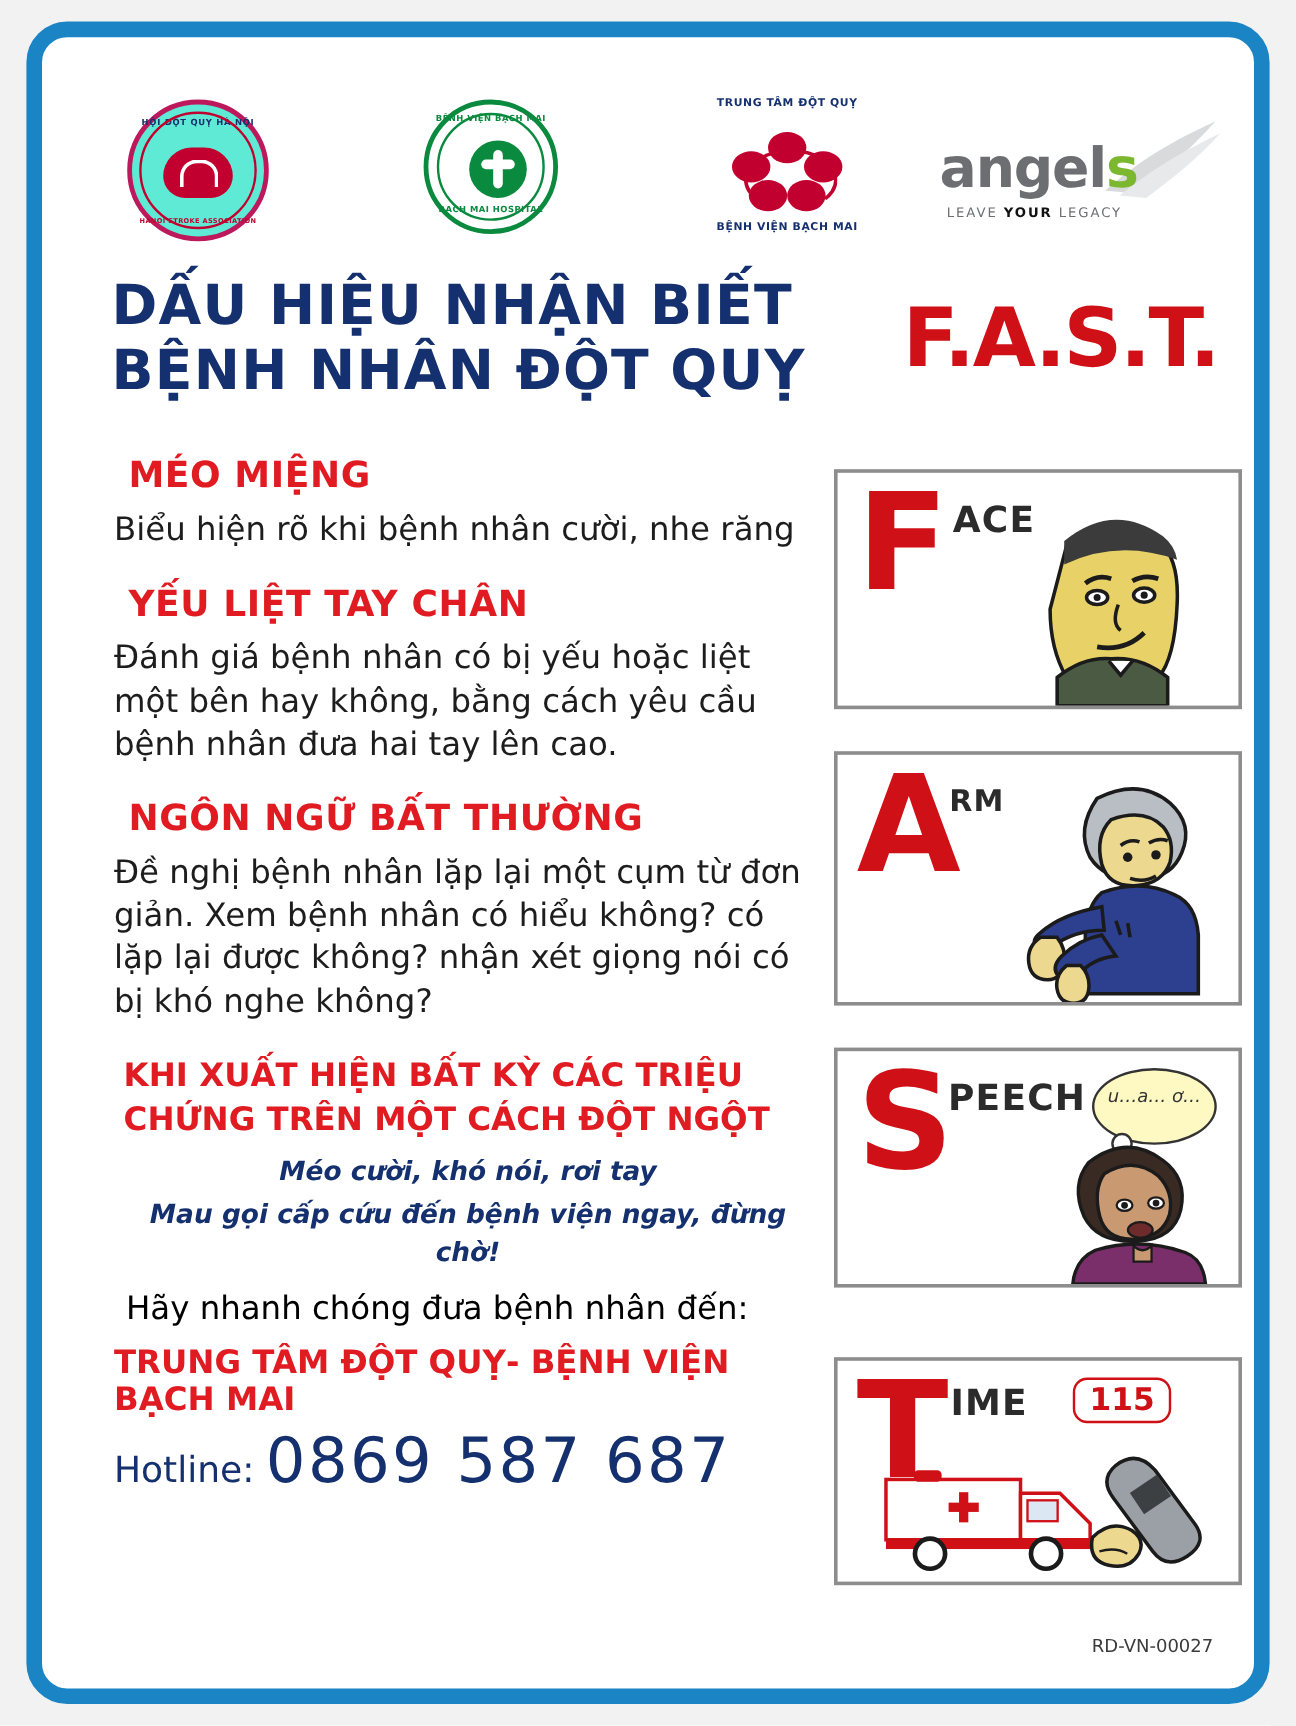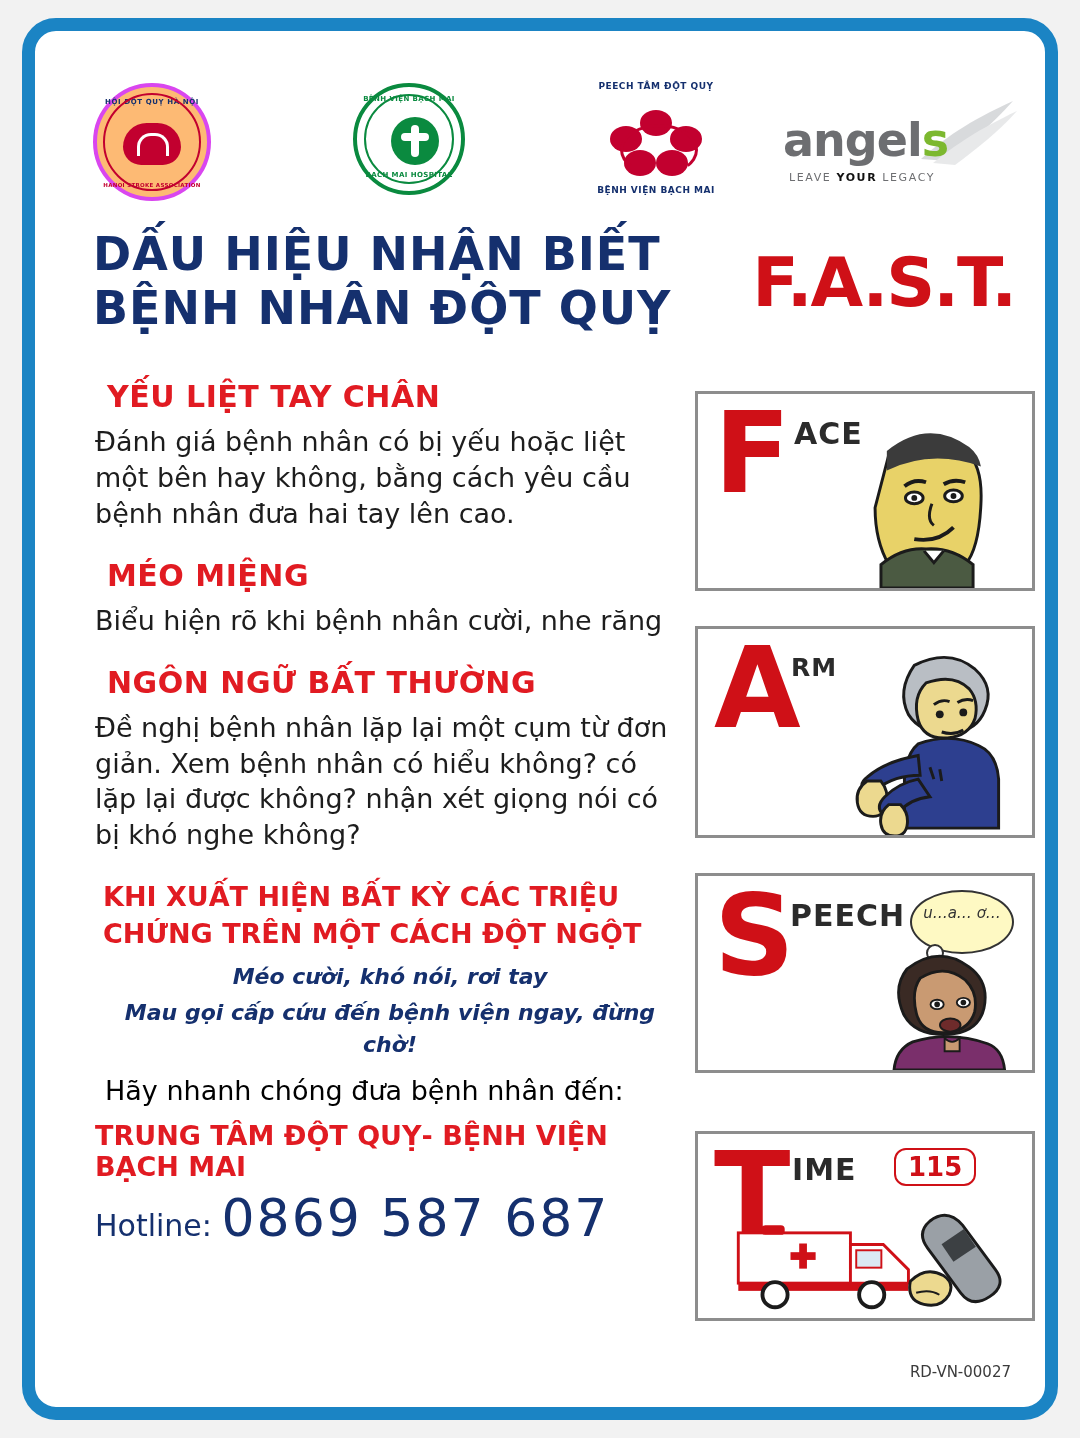--- a/index.html
+++ b/index.html
@@ -22,24 +22,24 @@
   }
 
   
   .logos{
     position:absolute;left:0;top:10px;width:100%;height:140px;
   }
   .logo{position:absolute;}
 
   .logo-hanoi{left:58px;top:42px;width:126px;height:110px;}
   .ring{
-    position:absolute;left:0;top:0;width:118px;height:118px;
+    position:absolute;left:13px;top:0;width:118px;height:118px;
     border-radius:50%;
-    border:4px solid #d946ef;
-    background:#fdba74;
+    border:4px solid #be185d;
+    background:#5eead4;
     box-sizing:border-box;
   }
   .ring:after{
     content:"";position:absolute;left:6px;top:6px;right:6px;bottom:6px;
     border-radius:50%;border:2px solid #c2002f;
   }
   .ring-top,.ring-bot{
     position:absolute;width:100%;text-align:center;
     font-size:7px;font-weight:bold;color:#15306e;letter-spacing:.6px;
   }
@@ -218,21 +218,21 @@
     </div>
 
     <div class="logo logo-bachmai">
       <div class="bm-ring"></div>
       <div class="bm-top">BỆNH VIỆN BẠCH MAI</div>
       <div class="bm-mark"></div>
       <div class="bm-bot">BACH MAI HOSPITAL</div>
     </div>
 
     <div class="logo logo-ttdq">
-      <div class="tt-top">PEECH TÂM ĐỘT QUỴ</div>
+      <div class="tt-top">TRUNG TÂM ĐỘT QUỴ</div>
       <div class="tt-flower">
         <span class="petal p1"></span>
           <span class="petal p2"></span>
           <span class="petal p3"></span>
         <span class="petal p4"></span>
           <span class="petal p5"></span>
         <span class="tt-arc"></span>
       </div>
       <div class="tt-bot">BỆNH VIỆN BẠCH MAI</div>
     </div>
@@ -253,27 +253,27 @@
 
   <div class="headline">
     <div class="h-line">DẤU HIỆU NHẬN BIẾT</div>
     <div class="h-line">BỆNH NHÂN ĐỘT QUỴ</div>
     <div class="fast-word">F.A.S.T.</div>
   </div>
 
   <div class="left">
 
     <div>
+      <div class="sec-title">MÉO MIỆNG</div>
+      <div class="sec-body">Biểu hiện rõ khi bệnh nhân cười, nhe răng</div>
+    </div>
+
+    <div>
       <div class="sec-title">YẾU LIỆT TAY CHÂN</div>
       <div class="sec-body">Đánh giá bệnh nhân có bị yếu hoặc liệt một bên hay không, bằng cách yêu cầu bệnh nhân đưa hai tay lên cao.</div>
-    </div>
-
-    <div>
-      <div class="sec-title">MÉO MIỆNG</div>
-      <div class="sec-body">Biểu hiện rõ khi bệnh nhân cười, nhe răng</div>
     </div>
 
     <div>
       <div class="sec-title">NGÔN NGỮ BẤT THƯỜNG</div>
       <div class="sec-body">Đề nghị bệnh nhân lặp lại một cụm từ đơn giản. Xem bệnh nhân có hiểu không? có lặp lại được không? nhận xét giọng nói có bị khó nghe không?</div>
     </div>
 
     <div class="alert">KHI XUẤT HIỆN BẤT KỲ CÁC TRIỆU</div>
     <div class="alert" style="margin-top:-8px">CHỨNG TRÊN MỘT CÁCH ĐỘT NGỘT</div>
 

